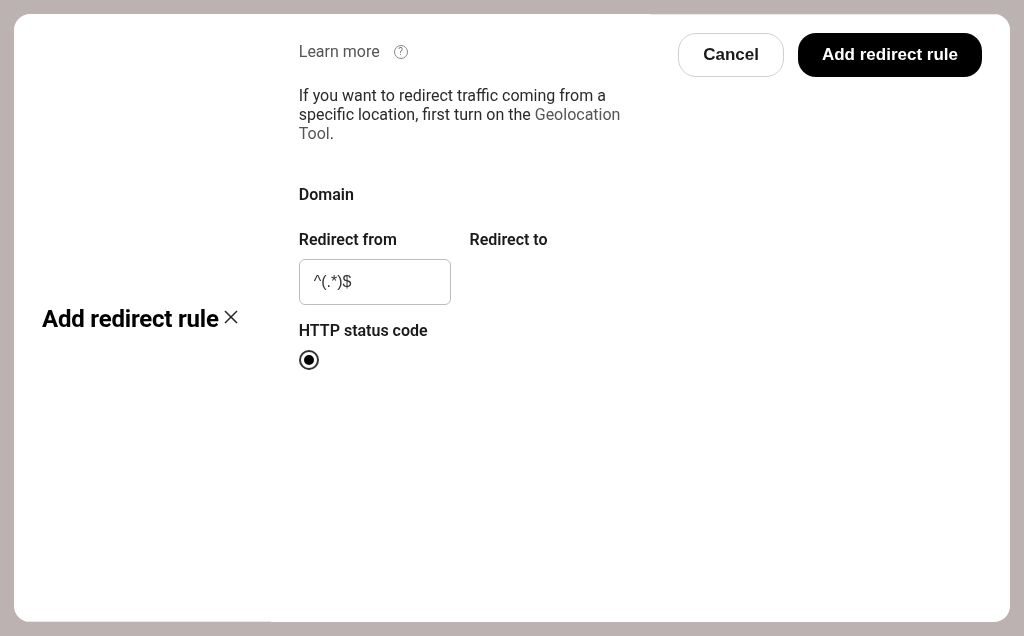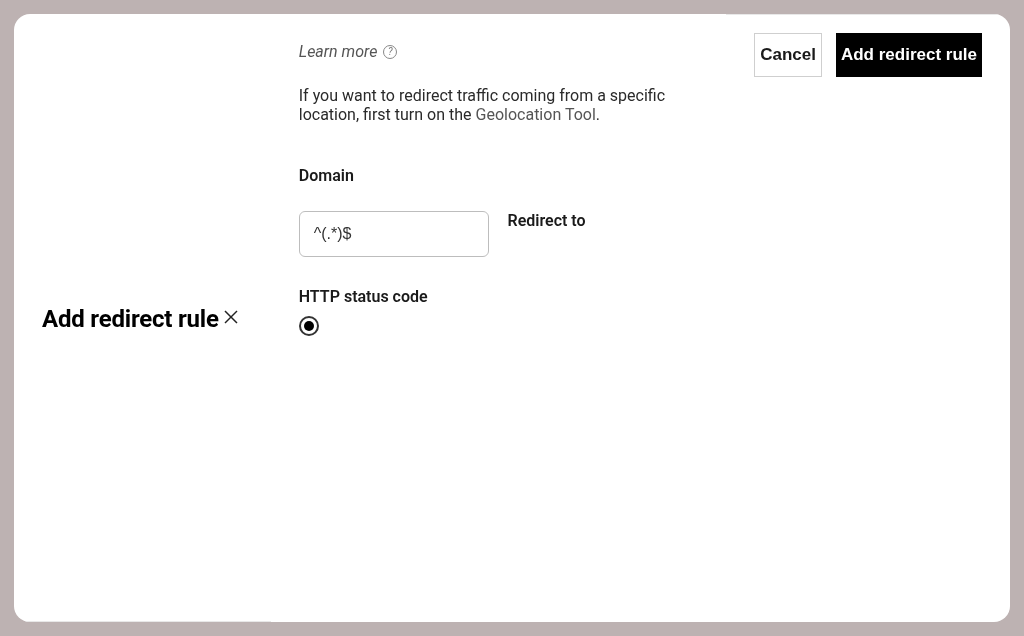--- a/index.html
+++ b/index.html
@@ -50,23 +50,22 @@
       font-size: 16px;
       color: #2a2a2a;
       line-height: 1.5;
       margin-bottom: 4px;
     }
     .learn-more {
       font-size: 16px;
       color: #555;
       display: inline-flex;
       align-items: center;
-      gap: 6px;
-      cursor: pointer;
-      font-style: italic;
+      gap: 14px;
+      cursor: pointer;
     }
     .help-icon {
       display: inline-flex;
       width: 14px;
       height: 14px;
       border: 1px solid #888;
       border-radius: 50%;
       align-items: center;
       justify-content: center;
       font-size: 10px;
@@ -128,21 +127,21 @@
     .text-input {
       width: 100%;
       border: 1px solid #bdbdbd;
       border-radius: 6px;
       height: 46px;
       padding: 0 14px;
       font-size: 16px;
       color: #333;
       outline: none;
     }
-    .status-section { margin-top: 30px; }
+    .status-section { margin-top: 16px; }
     .radio-row {
       display: flex;
       align-items: center;
       gap: 10px;
       margin-top: 10px;
       cursor: pointer;
     }
     .radio-outer {
       width: 20px;
       height: 20px;
@@ -167,22 +166,22 @@
     }
     .modal-footer {
       border-top: 1px solid #e8e8e8;
       padding: 18px 28px 22px 28px;
       display: flex;
       justify-content: flex-end;
       gap: 14px;
     }
     .btn {
       height: 44px;
-      padding: 0 5px;
-      border-radius: 0;
+      padding: 0 24px;
+      border-radius: 18px;
       font-size: 17px;
       font-weight: 600;
       cursor: pointer;
       border: none;
     }
     .btn-secondary {
       background: #fff;
       border: 1px solid #cfcfcf;
       color: #1a1a1a;
     }
@@ -218,20 +217,21 @@
     <p class="geo-note">
       <span>If you want to redirect traffic coming from a specific location, first turn on the </span><span class="geo-link">Geolocation Tool</span><span>.</span>
     </p>
 
     <div class="form-section">
       <label class="field-label">Domain</label>
     </div>
 
     <div class="two-col">
       <div class="col">
+        <label class="field-label">Redirect from</label>
         <input class="text-input" type="text" value="^(.*)$" style="">
       </div>
       <div class="col">
         <label class="field-label">Redirect to</label>
       </div>
     </div>
 
     <div class="status-section">
       <label class="field-label">HTTP status code</label>
 

